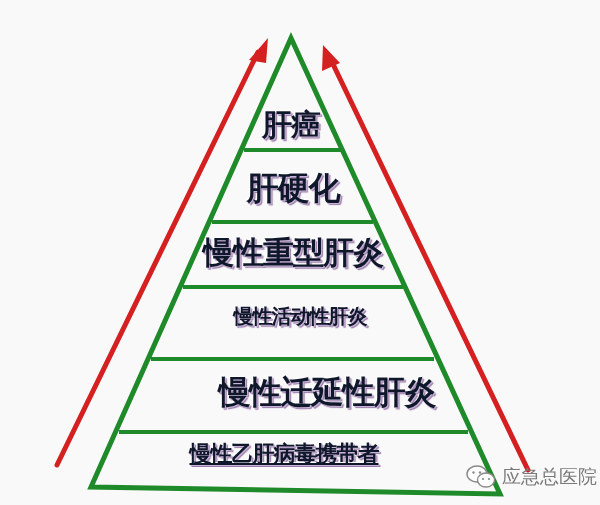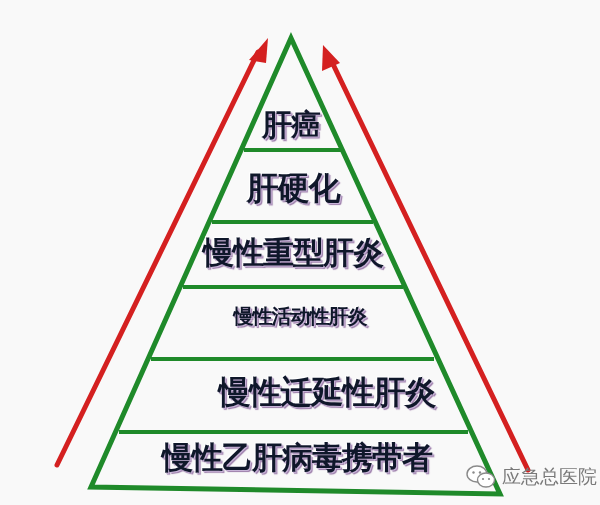--- a/index.html
+++ b/index.html
@@ -62,21 +62,21 @@
     <line x1="151" y1="359" x2="434" y2="359"></line>
     <line x1="119" y1="432" x2="468" y2="432"></line>
   </g>
 </svg>
 
 <div class="label" style="left:291px; top:110px; font-size:30px;">肝癌</div>
 <div class="label" style="left:293px; top:172px; font-size:32px;">肝硬化</div>
 <div class="label" style="left:293px; top:237px; font-size:31px;">慢性重型肝炎</div>
 <div class="label" style="left:300px; top:306px; font-size:20px;">慢性活动性肝炎</div>
 <div class="label" style="left:300px; top:376px; font-size:32px;margin-left:27px;">慢性迁延性肝炎</div>
-<div class="label" style="left:297px; top:442px; font-size:31px;">慢性乙肝病毒携带者</div>
+<div class="label" style="left:284px; top:442px; font-size:22px;text-decoration:underline;">慢性乙肝病毒携带者</div>
 
 <div class="watermark">
   <svg class="wechat-icon" viewBox="0 0 30 24" xmlns="http://www.w3.org/2000/svg">
     <ellipse cx="11" cy="9" rx="10" ry="8" fill="#fff" stroke="#8a8a8a" stroke-width="1.4"></ellipse>
     <circle cx="7.5" cy="7.5" r="1.2" fill="#8a8a8a"></circle>
     <circle cx="14" cy="7.5" r="1.2" fill="#8a8a8a"></circle>
     <ellipse cx="20" cy="15" rx="8.5" ry="7" fill="#fff" stroke="#8a8a8a" stroke-width="1.4"></ellipse>
     <circle cx="17" cy="14" r="1.1" fill="#8a8a8a"></circle>
     <circle cx="23" cy="14" r="1.1" fill="#8a8a8a"></circle>
   </svg>

